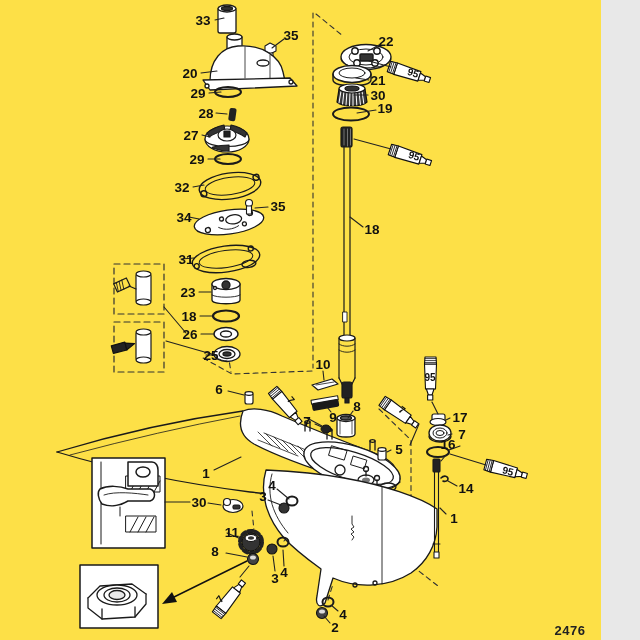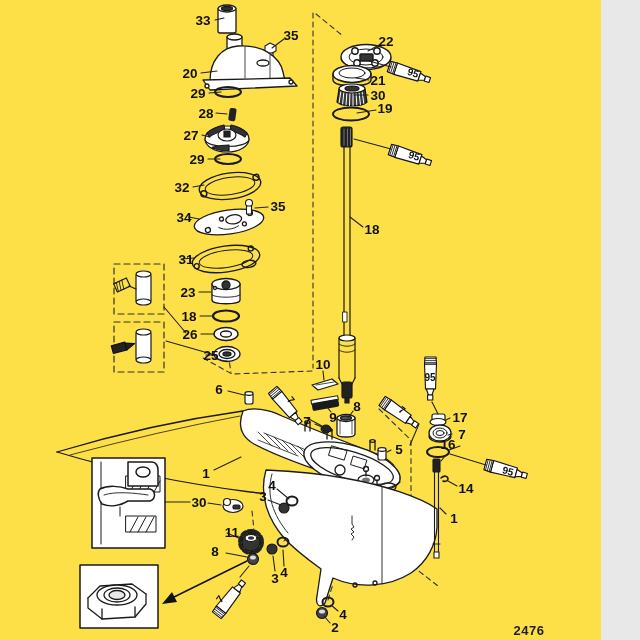--- a/index.html
+++ b/index.html
@@ -445,15 +445,15 @@
 <div class="plabel" style="left:335px;top:627px">2</div>
 
 <div class="tlabel" style="left:413px;top:73px;--r:18deg">95</div>
 <div class="tlabel" style="left:414px;top:156px;--r:18deg">95</div>
 <div class="tlabel" style="left:430px;top:377px;--r:0deg">95</div>
 <div class="tlabel" style="left:508px;top:471px;--r:15deg">95</div>
 <div class="tlabel" style="left:291px;top:400px;--r:50deg">7</div>
 <div class="tlabel" style="left:402px;top:410px;--r:35deg">7</div>
 <div class="tlabel" style="left:220px;top:599px;--r:-52deg">7</div>
 
-<div class="wmark" style="left:529px;top:630px">2476</div>
+<div class="wmark" style="left:570px;top:630px">2476</div>
 
 </div>
 
 </body></html>

